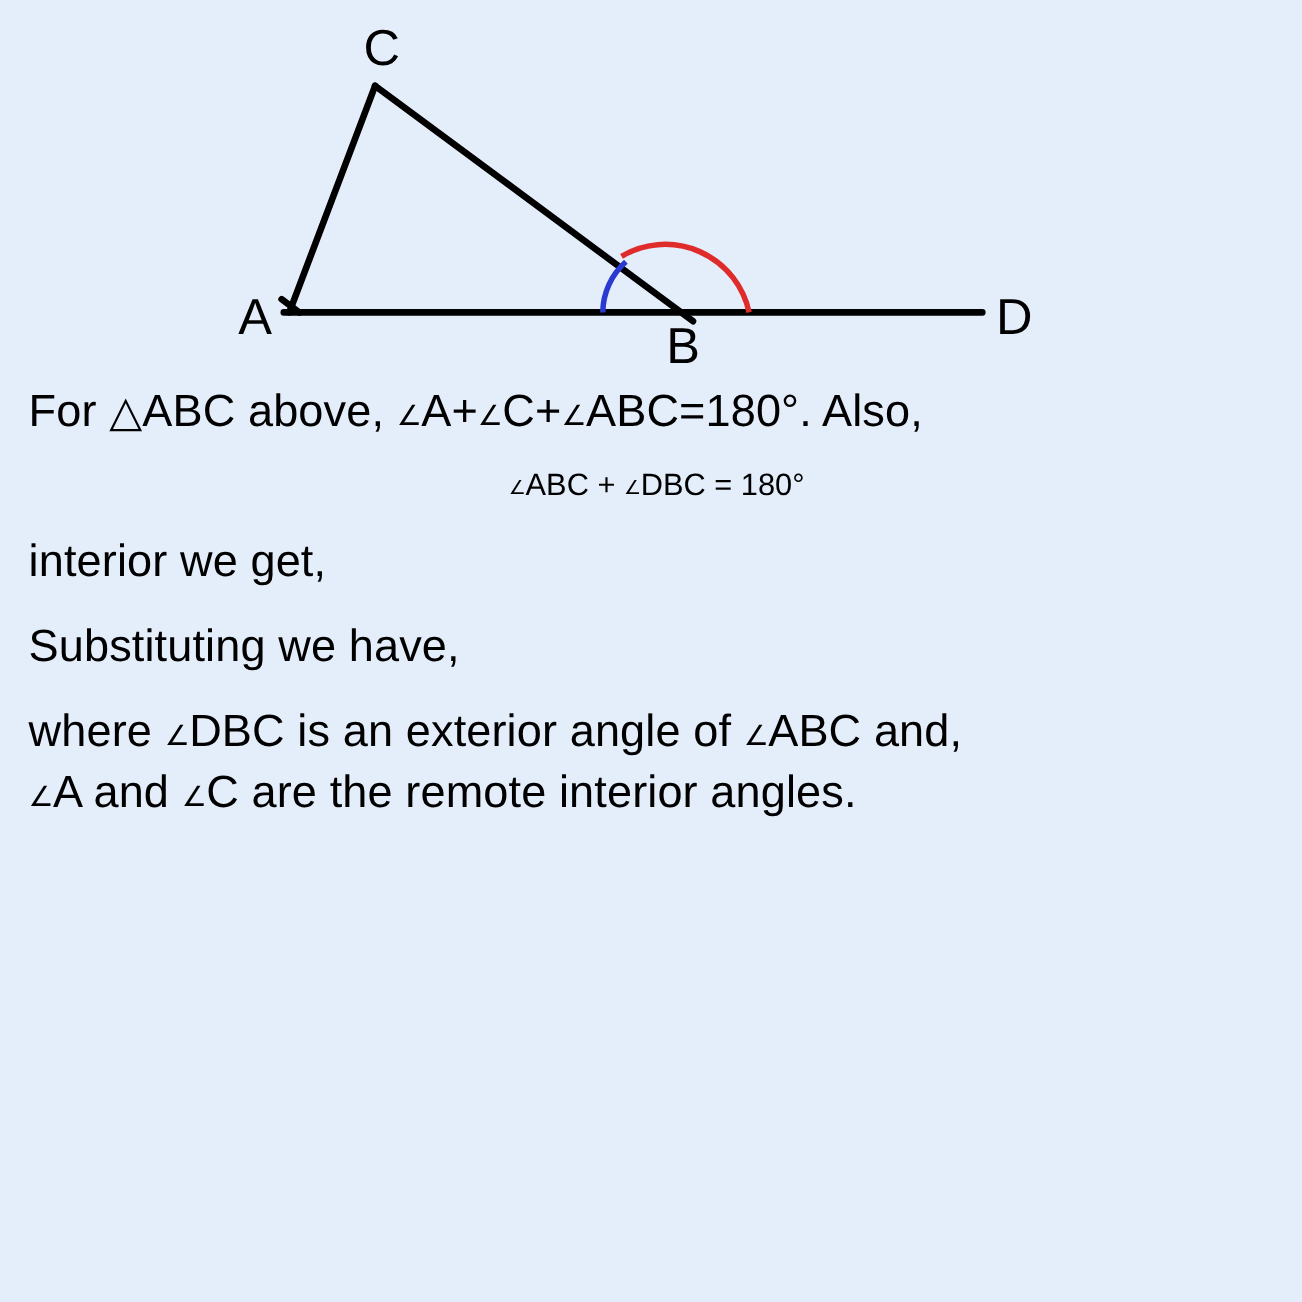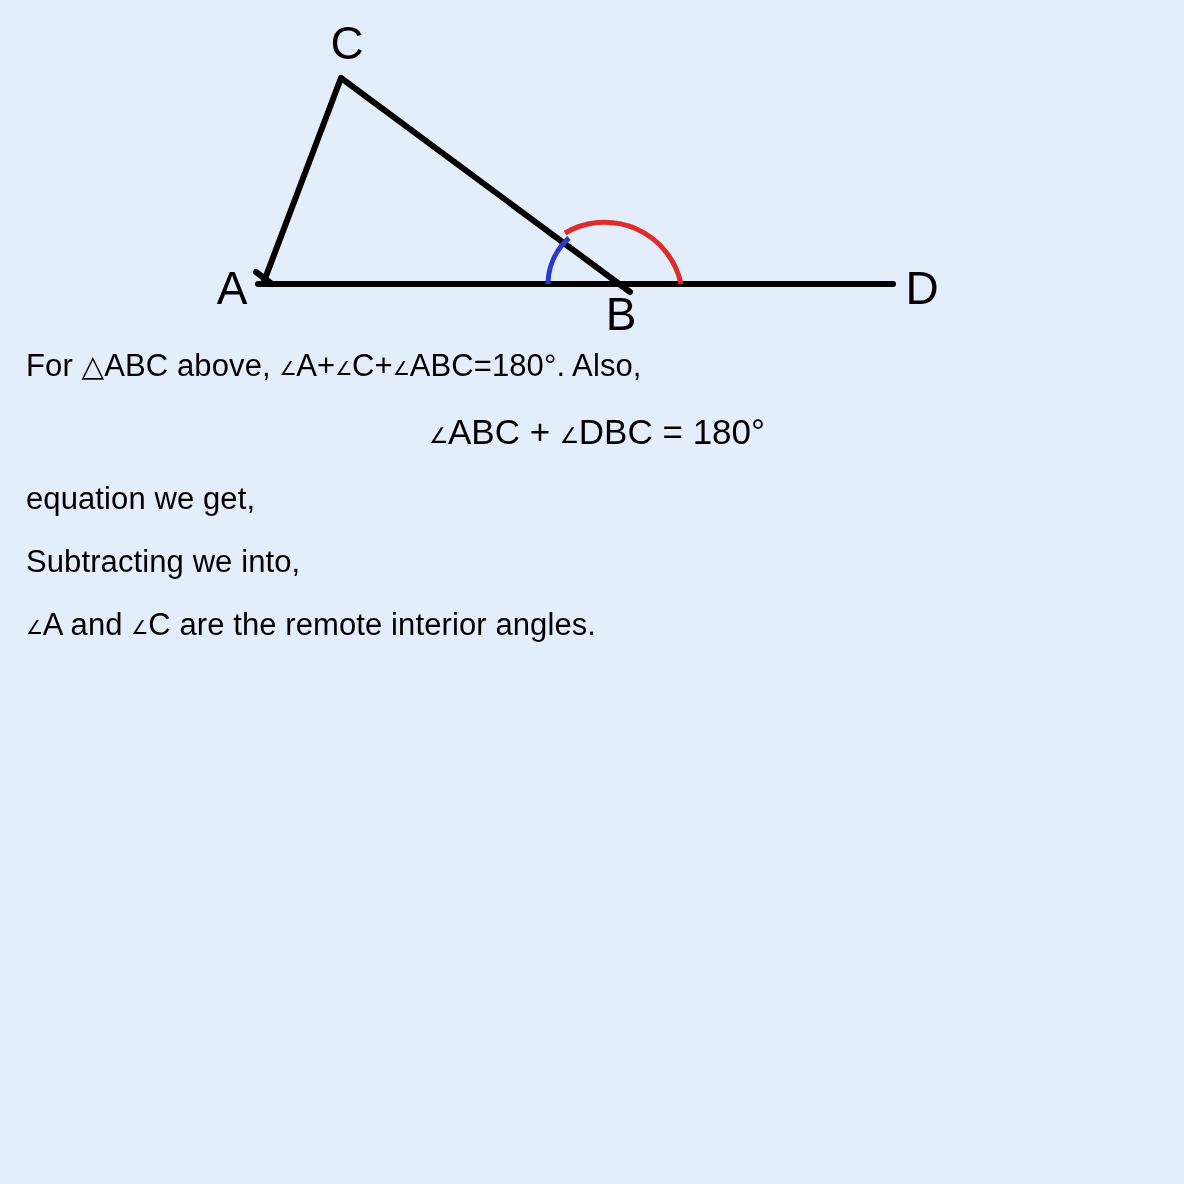--- a/index.html
+++ b/index.html
@@ -31,27 +31,27 @@
   .vertex-label {
     font-family: "Liberation Sans", sans-serif;
     font-size: 46px;
     fill: #000;
   }
   .prose {
     padding: 0 26px;
     box-sizing: border-box;
   }
   .para {
-    font-size: 31px;
+    font-size: 41px;
     line-height: 1.38;
     margin: 0 0 20px 0;
     letter-spacing: 0.1px;
   }
   .eq {
-    font-size: 35px;
+    font-size: 28px;
     line-height: 1.38;
     margin: 0 0 22px 0;
     text-align: center;
     padding-left: 10px;
   }
   .ang {
     font-size: 0.62em;
     vertical-align: 0.04em;
     letter-spacing: -0.02em;
   }
@@ -89,25 +89,26 @@
 
   <div class="prose">
 
     <p class="para">
       <span class="nowrapline">For <span class="tri">△</span>ABC above, <span class="ang">∠</span>A+<span class="ang">∠</span>C+<span class="ang">∠</span>ABC=180°. Also,</span>
     </p>
 
     <p class="eq"><span class="ang">∠</span>ABC + <span class="ang">∠</span>DBC = 180°</p>
 
     <p class="para">
-      <span class="nowrapline">equation we get,</span>
+      <span class="nowrapline">interior we get,</span>
     </p>
 
 
-    <p class="para">Subtracting we into,</p>
+    <p class="para">Substituting we have,</p>
 
 
     <p class="para">
+      <span class="nowrapline">where <span class="ang">∠</span>DBC is an exterior angle of <span class="ang">∠</span>ABC and,</span>
       <span class="nowrapline"><span class="ang">∠</span>A and <span class="ang">∠</span>C are the remote interior angles.</span>
     </p>
 
   </div>
 </div>
 
 </body></html>

